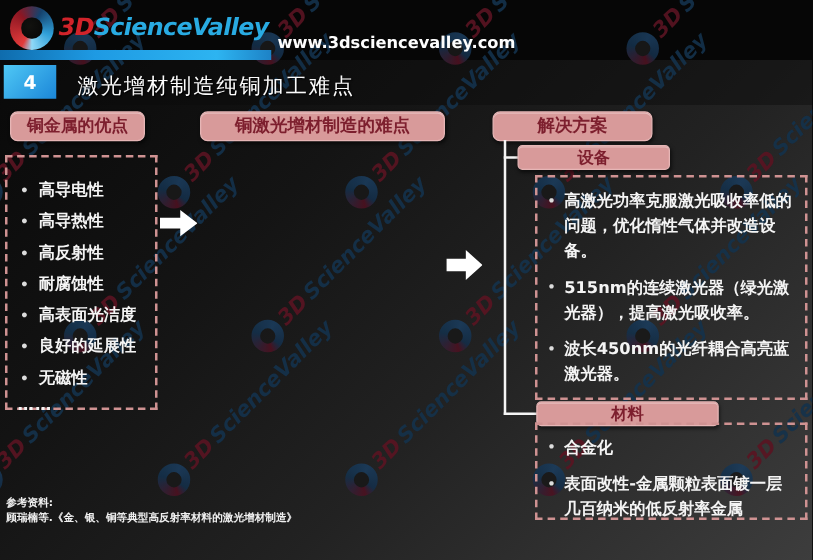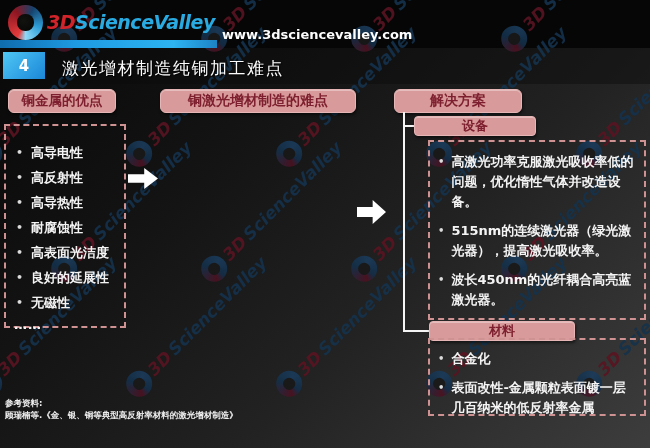--- a/index.html
+++ b/index.html
@@ -213,25 +213,25 @@
     <div class="page-title">激光增材制造纯铜加工难点</div>
 
     <div class="pink-h h-adv">铜金属的优点</div>
     <div class="dash box-adv">
       <div class="li">
           <span class="dot"></span>
           <span>高导电性</span>
         </div>
       <div class="li">
           <span class="dot"></span>
+          <span>高导热性</span>
+        </div>
+      <div class="li">
+          <span class="dot"></span>
           <span>高反射性</span>
-        </div>
-      <div class="li">
-          <span class="dot"></span>
-          <span>高导热性</span>
         </div>
       <div class="li">
           <span class="dot"></span>
           <span>耐腐蚀性</span>
         </div>
       <div class="li">
           <span class="dot"></span>
           <span>高表面光洁度</span>
         </div>
       <div class="li">

